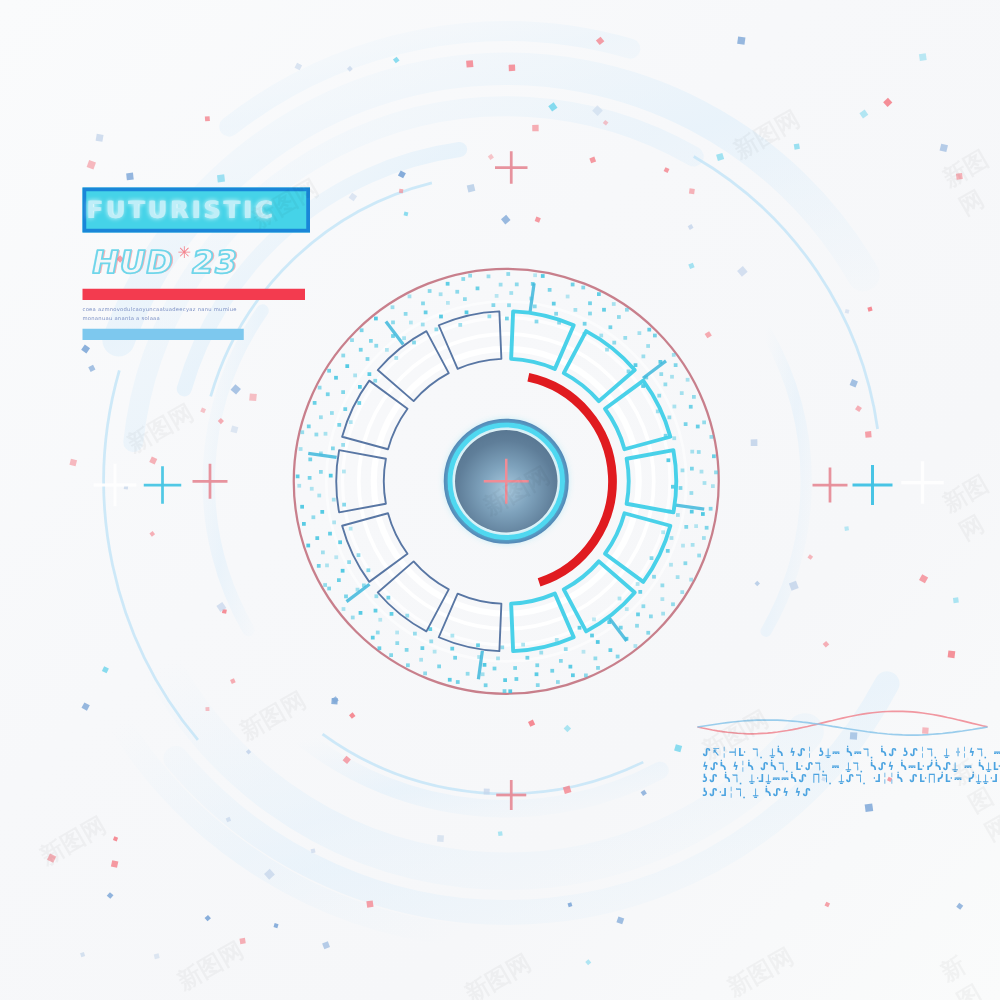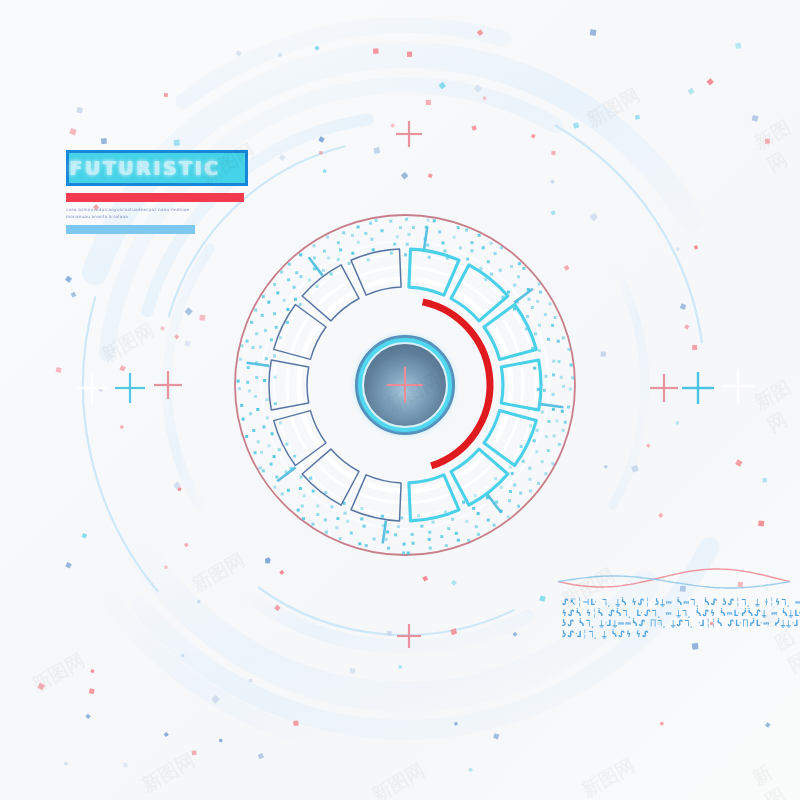--- a/index.html
+++ b/index.html
@@ -718,20 +718,25 @@
     <div id="core-cyan-ring"></div>
     <div id="core-ball"></div>
     <div class="core-cross" id="core-cross-h"></div>
     <div class="core-cross" id="core-cross-v"></div>
   </div>
 
   <div id="title-block">
     <div id="futuristic-banner">
       <span id="futuristic-label">FUTURISTIC</span>
     </div>
+    <div id="hud-row">
+      <span id="hud-label">HUD</span>
+      <span id="hud-star">✳</span>
+      <span id="hud-num">23</span>
+    </div>
     <div id="red-bar"></div>
     <div id="small-text">coea azmnovodulcaoyuncaatuadeecyaz nanu mumiuemonanuau ananta a solaaa</div>
     <div id="blue-bar"></div>
   </div>
 
   <div id="alien-block">
       <div class="alien-line">ᔑ↸╎⊣ᒷ ℸ ̣ ⍊ᓵ ϟᔑ╎ ʖ⍊⎓ ᓵ⎓ℸ ̣ ᓵᔑ ʖᔑ╎ℸ ̣ ⍊ ꖌ╎ϟℸ ̣ ⎓ᒲ⍊ᓵᓵᓵᖋ ᓵᔑᒲϟ</div>
       <div class="alien-line">ϟᔑᓵ ϟ╎ᓵ ᔑᓵℸ ̣ ᒷᔑℸ ̣ ⎓ ⍊ℸ ̣ ᓵᔑϟ ᓵ⎓ᒷᓰᓵᔑ⍊ ⎓ ᓵ⍊ᒷ ᓵ╎  ℸ ̣ ℸ ̣ ϟᔑᓵ</div>
       <div class="alien-line">ʖᔑ ᓵℸ ̣ ⍊ᒲ⍊⎓⎓ᓵᔑ ⨅ℸ ̣ ⍊ᔑℸ ̣ ᒲ╎╎ᓵ ᔑᒷ⨅ᓰᒷ⎓ ᓰ⍊⍊ᒲ╎ℸ ̣  ⨅ᔑ⎓╎╎ ⍊ ╎ᒷ</div>
       <div class="alien-line">ʖᔑᒲ╎ℸ ̣ ⍊ ᓵᔑϟ ϟᔑ</div>

